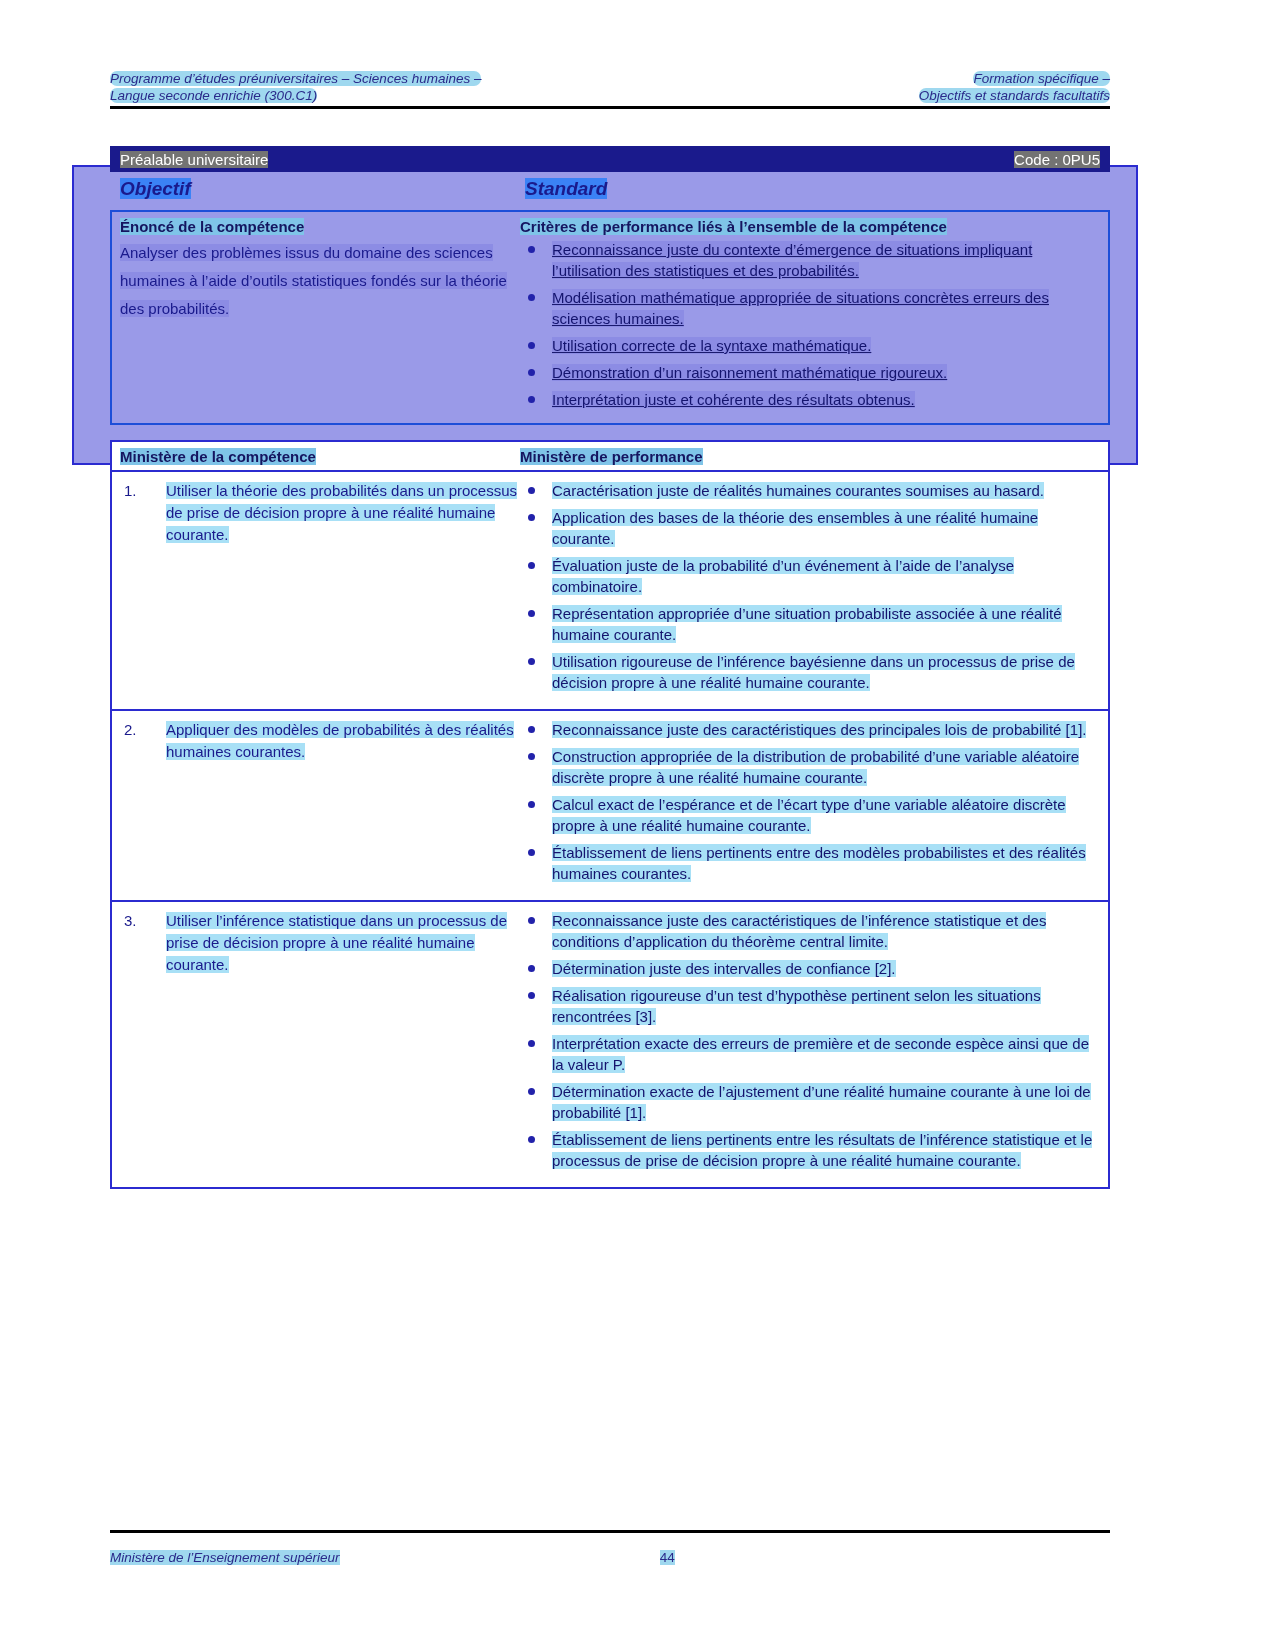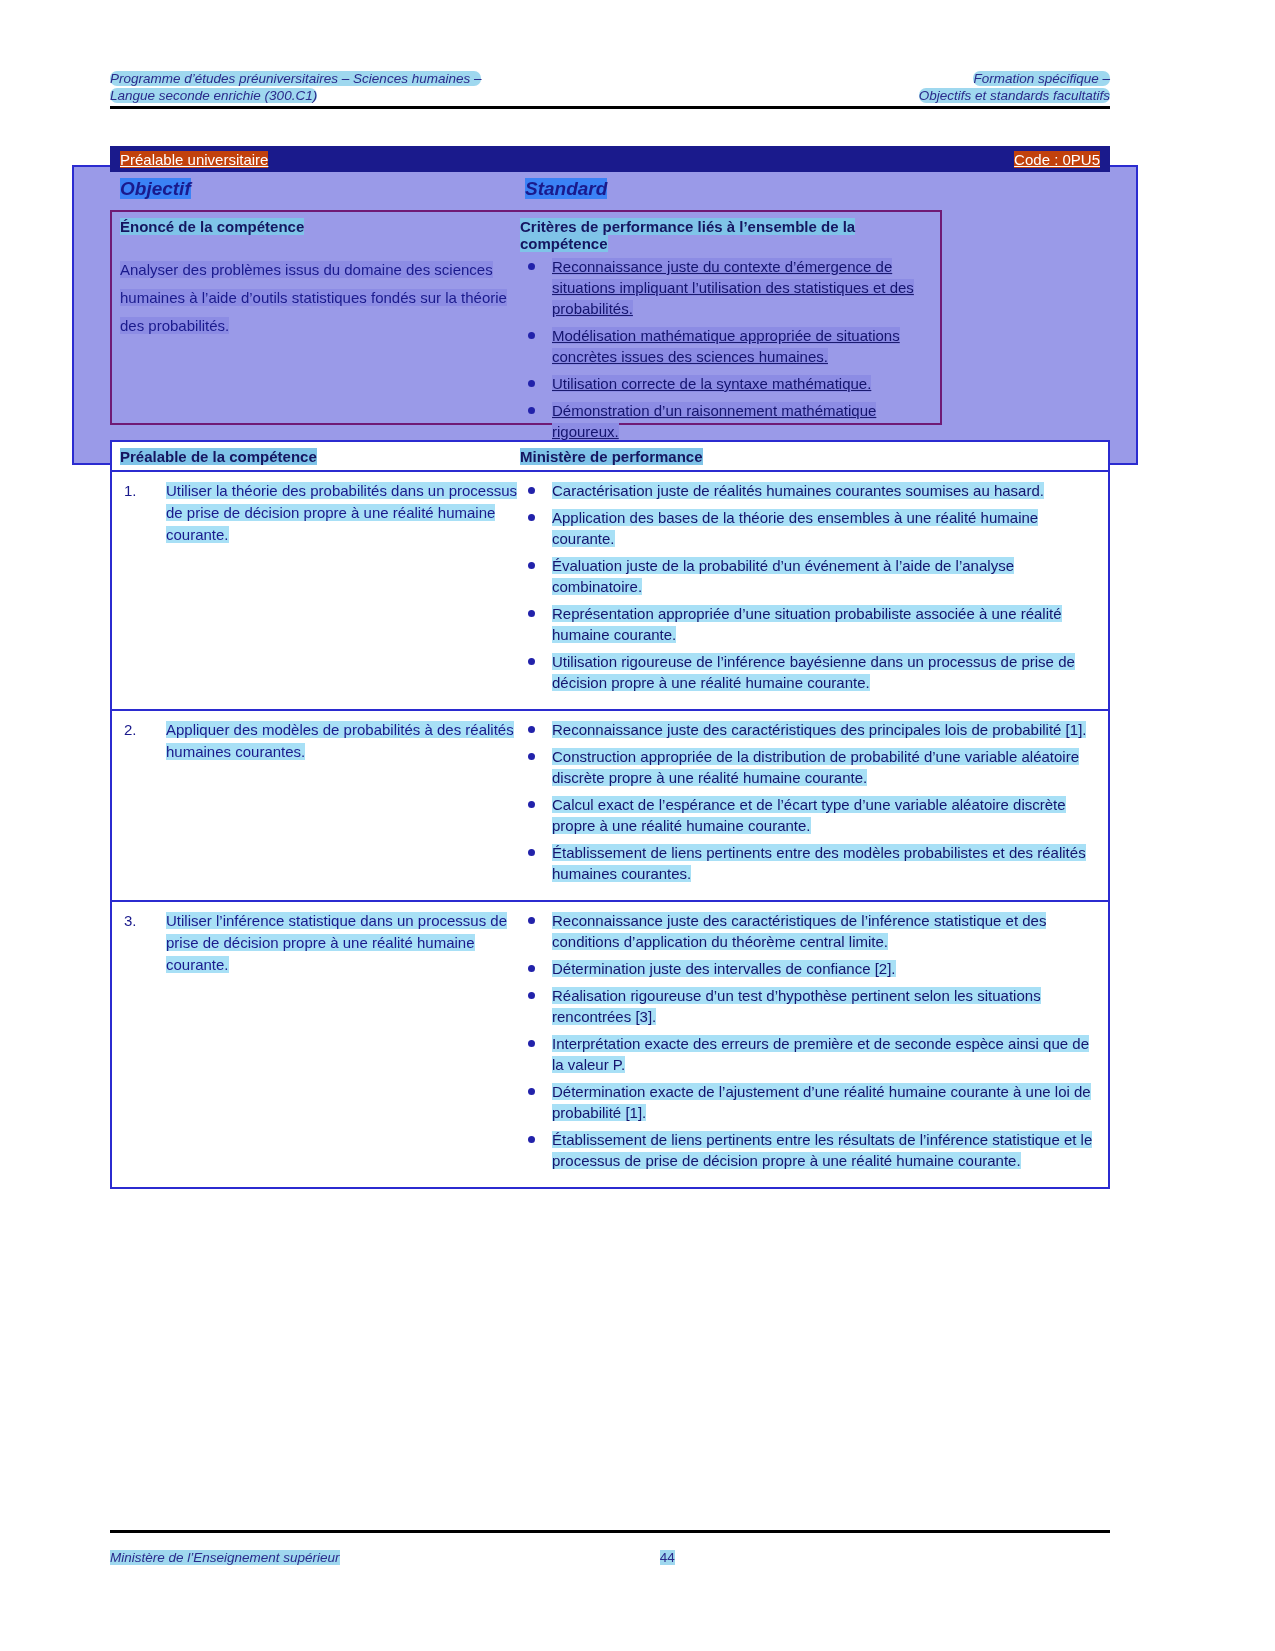--- a/index.html
+++ b/index.html
@@ -67,21 +67,21 @@
     background: #1a1a8c;
     color: #ffffff;
     display: flex;
     align-items: center;
     justify-content: space-between;
     padding: 0 10px;
     box-sizing: border-box;
     font-size: 15px;
     z-index: 5;
   }
-  .titlebar span { background: #c2410c; text-decoration: underline; }
+  .titlebar span { background: #737373; }
 
   
   .objstd-head {
     position: absolute;
     left: 110px;
     top: 176px;
     width: 1000px;
     height: 30px;
     z-index: 6;
     font-size: 19px;
@@ -91,23 +91,23 @@
   }
   .objstd-head .col1 { position: absolute; left: 10px; top: 2px; }
   .objstd-head .col2 { position: absolute; left: 415px; top: 2px; }
   .objstd-head span { background: #3b82f6; }
 
   
   .enonce-table {
     position: absolute;
     left: 110px;
     top: 210px;
-    width: 832px;
+    width: 1000px;
     height: 215px;
-    border: 2px solid #701a75;
+    border: 2px solid #1d4ed8;
     box-sizing: border-box;
     background: #9a9ae8;
     z-index: 6;
   }
   .enonce-head {
     display: flex;
     font-size: 15px;
     font-weight: bold;
     color: #151560;
     padding: 6px 8px 4px 8px;
@@ -283,21 +283,21 @@
         <span>Analyser des problèmes issus du domaine des sciences humaines à l’aide d’outils statistiques fondés sur la théorie des probabilités.</span>
       </div>
       <div class="c2">
         <ul class="crit">
           <li>
             <span class="bullet"></span>
             <span class="txt">Reconnaissance juste du contexte d’émergence de situations impliquant l’utilisation des statistiques et des probabilités.</span>
           </li>
           <li>
             <span class="bullet"></span>
-            <span class="txt">Modélisation mathématique appropriée de situations concrètes issues des sciences humaines.</span>
+            <span class="txt">Modélisation mathématique appropriée de situations concrètes erreurs des sciences humaines.</span>
           </li>
           <li>
             <span class="bullet"></span>
             <span class="txt">Utilisation correcte de la syntaxe mathématique.</span>
           </li>
           <li>
             <span class="bullet"></span>
             <span class="txt">Démonstration d’un raisonnement mathématique rigoureux.</span>
           </li>
           <li>
@@ -305,21 +305,21 @@
             <span class="txt">Interprétation juste et cohérente des résultats obtenus.</span>
           </li>
         </ul>
       </div>
     </div>
   </div>
 
   <div class="elem-table">
     <div class="elem-head">
       <div class="c1">
-        <span>Préalable de la compétence</span>
+        <span>Ministère de la compétence</span>
       </div>
       <div class="c2">
         <span>Ministère de performance</span>
       </div>
     </div>
 
     <div class="elem-row">
       <div class="c1">
         <span class="num">1.</span>
         <span class="etxt"><span>Utiliser la théorie des probabilités dans un processus de prise de décision propre à une réalité humaine courante.</span></span>

